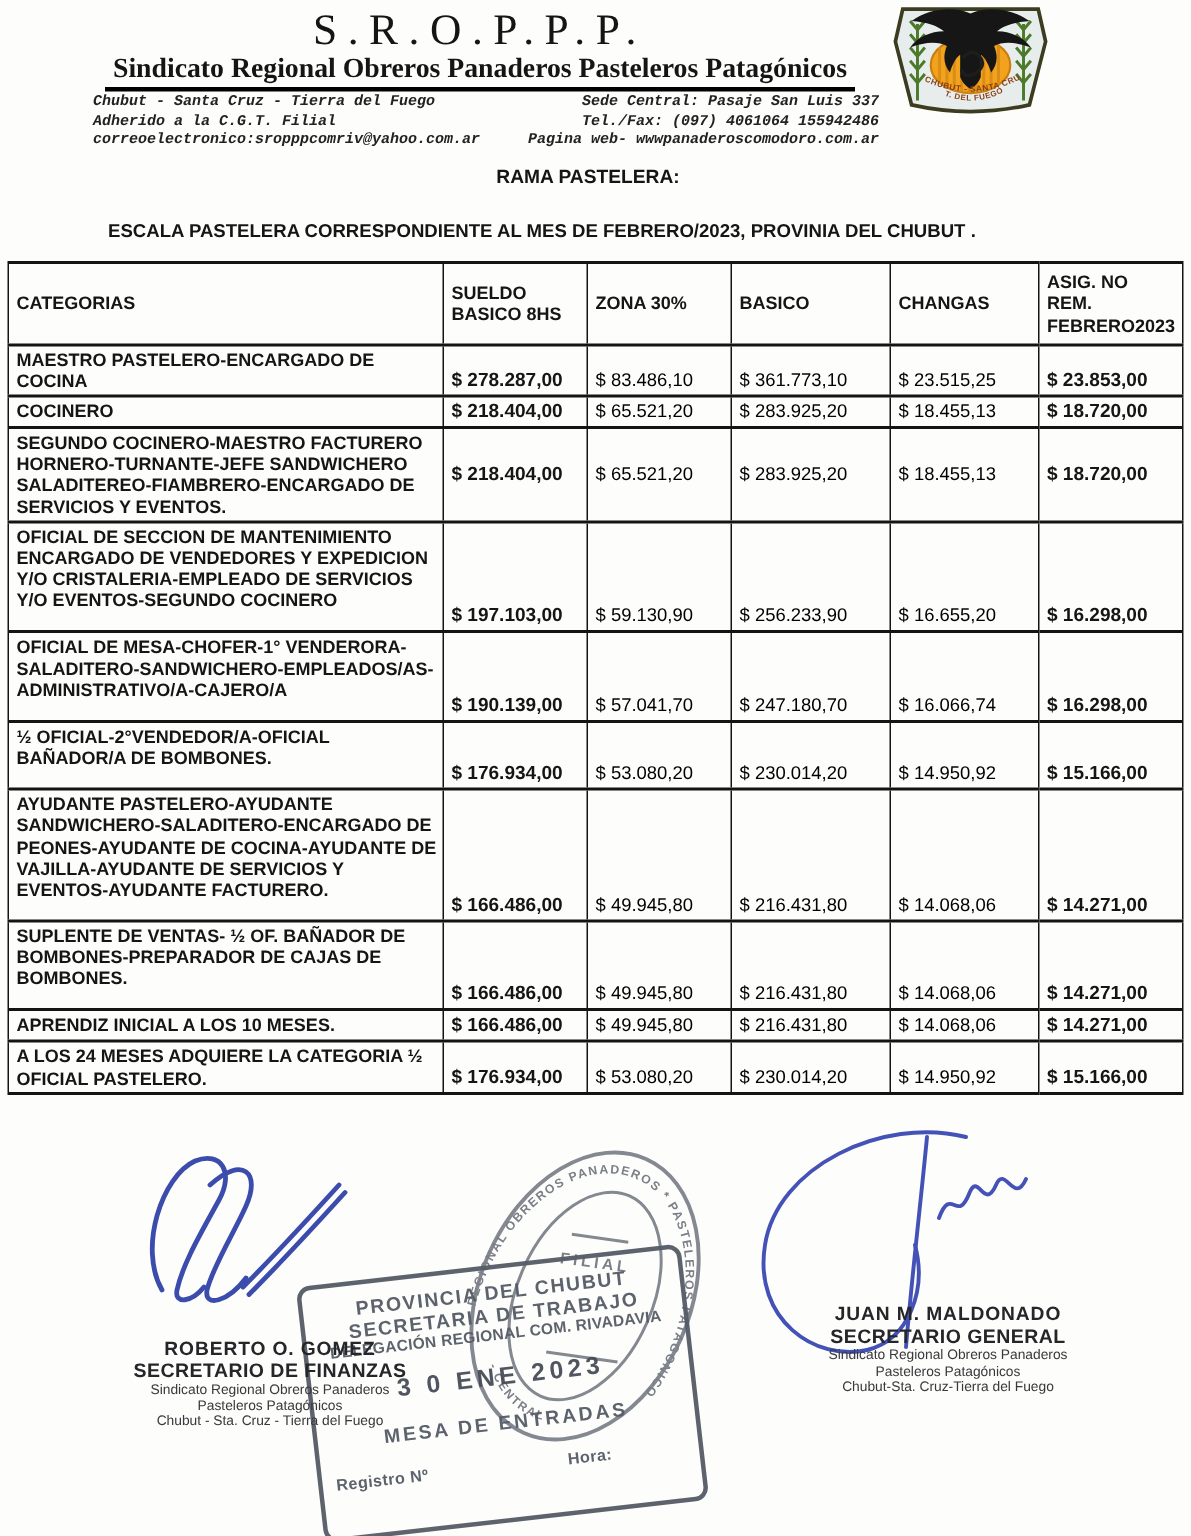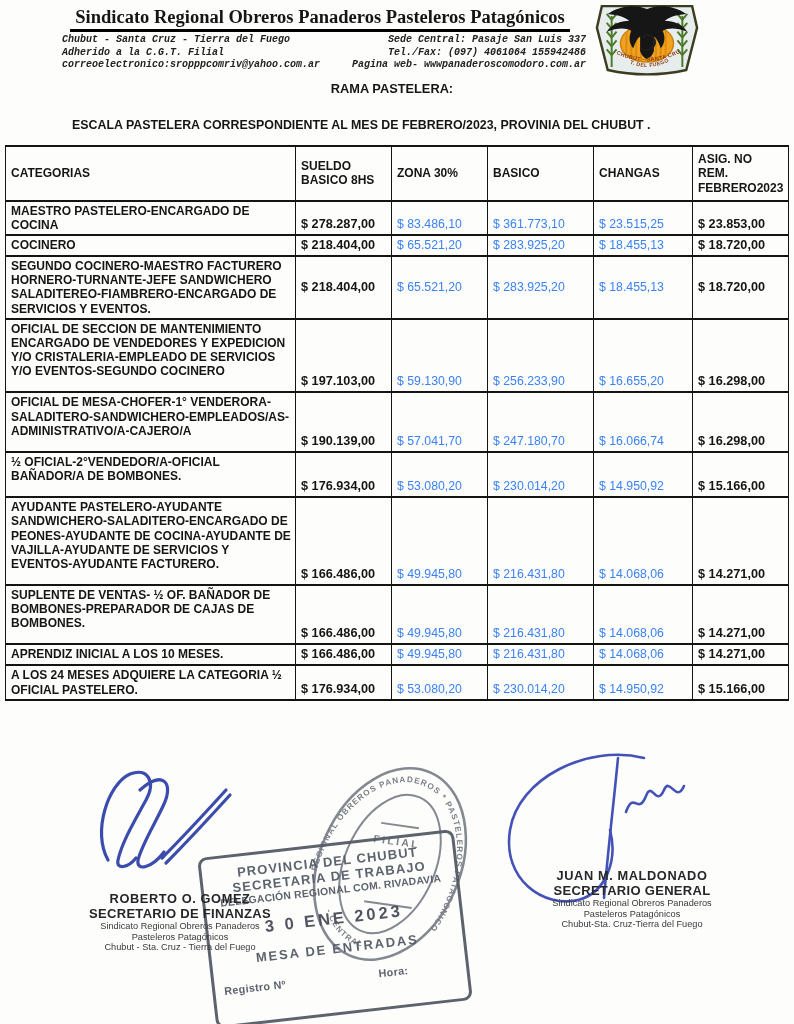--- a/index.html
+++ b/index.html
@@ -33,21 +33,21 @@
   table.scale { margin:13px 0 0 5px; border-collapse:collapse; table-layout:fixed; width:783px; }
   .scale th, .scale td {
     border:1.4px solid #141414; border-top-width:2.3px; border-bottom-width:2.3px;
     padding:2px 4px 2px 5px; overflow:hidden;
   }
   .scale thead tr { height:55px; }
   .scale th { font-size:12px; font-weight:bold; text-align:left; vertical-align:middle; line-height:1.2; }
   .scale td.cat { font-size:12px; font-weight:bold; line-height:1.18; vertical-align:top; }
   .scale td.val { font-size:12.3px; vertical-align:bottom; white-space:nowrap; padding-bottom:3px; }
   .scale td.val.bold { font-weight:bold; font-size:12.7px; }
-  .scale td.val.light { font-weight:normal; color:#3b82f6; }
+  .scale td.val.light { font-weight:normal; color:#000000; }
   
   .scale tbody tr:nth-child(4) td.cat, .scale tbody tr:nth-child(5) td.cat,
   .scale tbody tr:nth-child(6) td.cat, .scale tbody tr:nth-child(7) td.cat,
   .scale tbody tr:nth-child(8) td.cat, .scale tbody tr:nth-child(11) td.cat { padding-bottom:13px; }
   .scale tbody tr:nth-child(3) td.val { vertical-align:middle; }
   
   .sig-svg { position:absolute; z-index:4; }
   .sig-block { position:absolute; text-align:center; color:#26262a; z-index:4; }
   .sig-name { font-size:12.8px; font-weight:bold; letter-spacing:.6px; }
   .sig-title { font-size:13px; font-weight:bold; letter-spacing:.3px; }
@@ -64,20 +64,21 @@
   .stamp-rect .date { margin-top:13px; font-size:16.5px; letter-spacing:3px; color:#494f5a; }
   .stamp-rect .mesa { margin-top:13px; font-size:13px; letter-spacing:1.8px; }
   .stamp-rect .brow { display:flex; justify-content:space-between; margin-top:16px; padding:0 58px 0 9px; font-size:10.8px; letter-spacing:.3px; }
 </style>
 </head>
 <body>
 
 <div class="page">
 
   <div class="letterhead">
+    <div class="lh-acronym">S.R.O.P.P.P.</div>
     <div class="lh-namewrap">
       <span class="lh-orgname">Sindicato Regional Obreros Panaderos Pasteleros Patagónicos</span>
     </div>
     <div class="lh-info">
       <div class="left">
         <div>Chubut - Santa Cruz - Tierra del Fuego</div>
         <div>Adherido a la C.G.T. Filial</div>
         <div>correoelectronico:sropppcomriv@yahoo.com.ar</div>
       </div>
       <div class="right">

